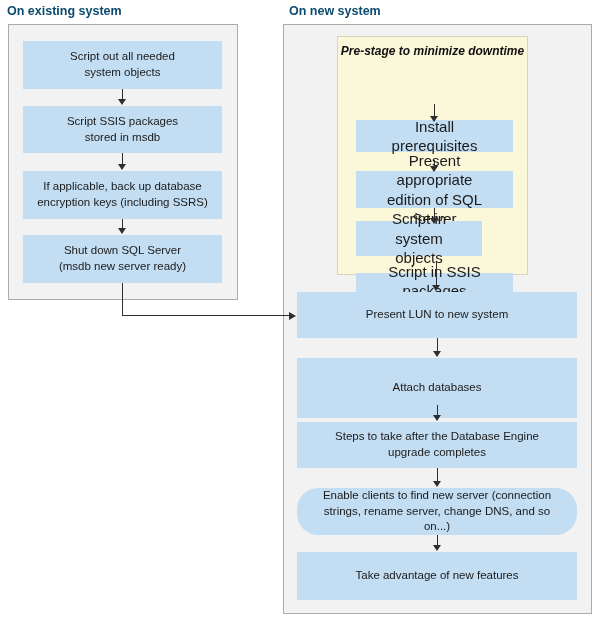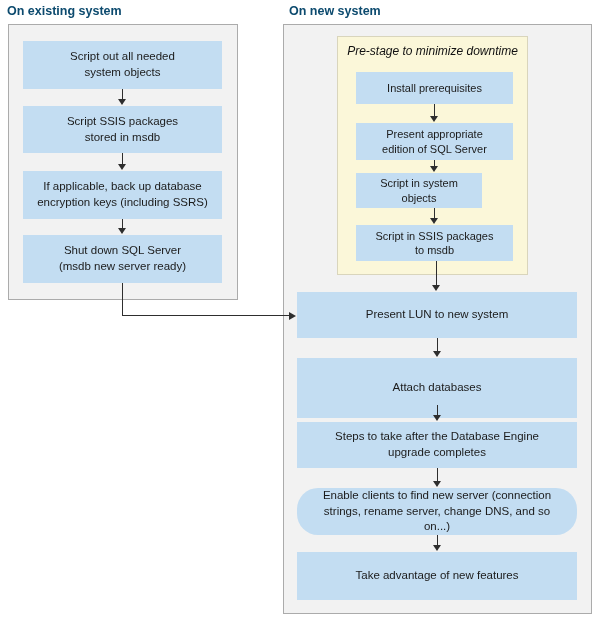--- a/index.html
+++ b/index.html
@@ -34,41 +34,42 @@
     position: absolute;
     background: #fbf7d9;
     border: 1px solid #d9d5bc;
     box-sizing: border-box;
     z-index: 2;
   }
   .prestage-title {
     margin-top: 7px;
     text-align: center;
     font-size: 12px;
-    font-weight: normal;
+    font-weight: bold;
     font-style: italic;
     color: #111111;
   }
   .step {
     position: absolute;
     background: #c3ddf2;
     display: flex;
     align-items: center;
     justify-content: center;
     text-align: center;
     font-size: 11.5px;
     line-height: 1.35;
     white-space: pre-line;
     box-sizing: border-box;
     padding: 2px 14px;
     z-index: 3;
   }
   .step.inner {
-    font-size: 11px;
+    font-size: 15px;
     line-height: 1.3;
+    margin-top: 48px;
   }
   
   .varrow {
     position: absolute;
     width: 8px;
     z-index: 4;
   }
   .varrow .line {
     position: absolute;
     left: 50%;

